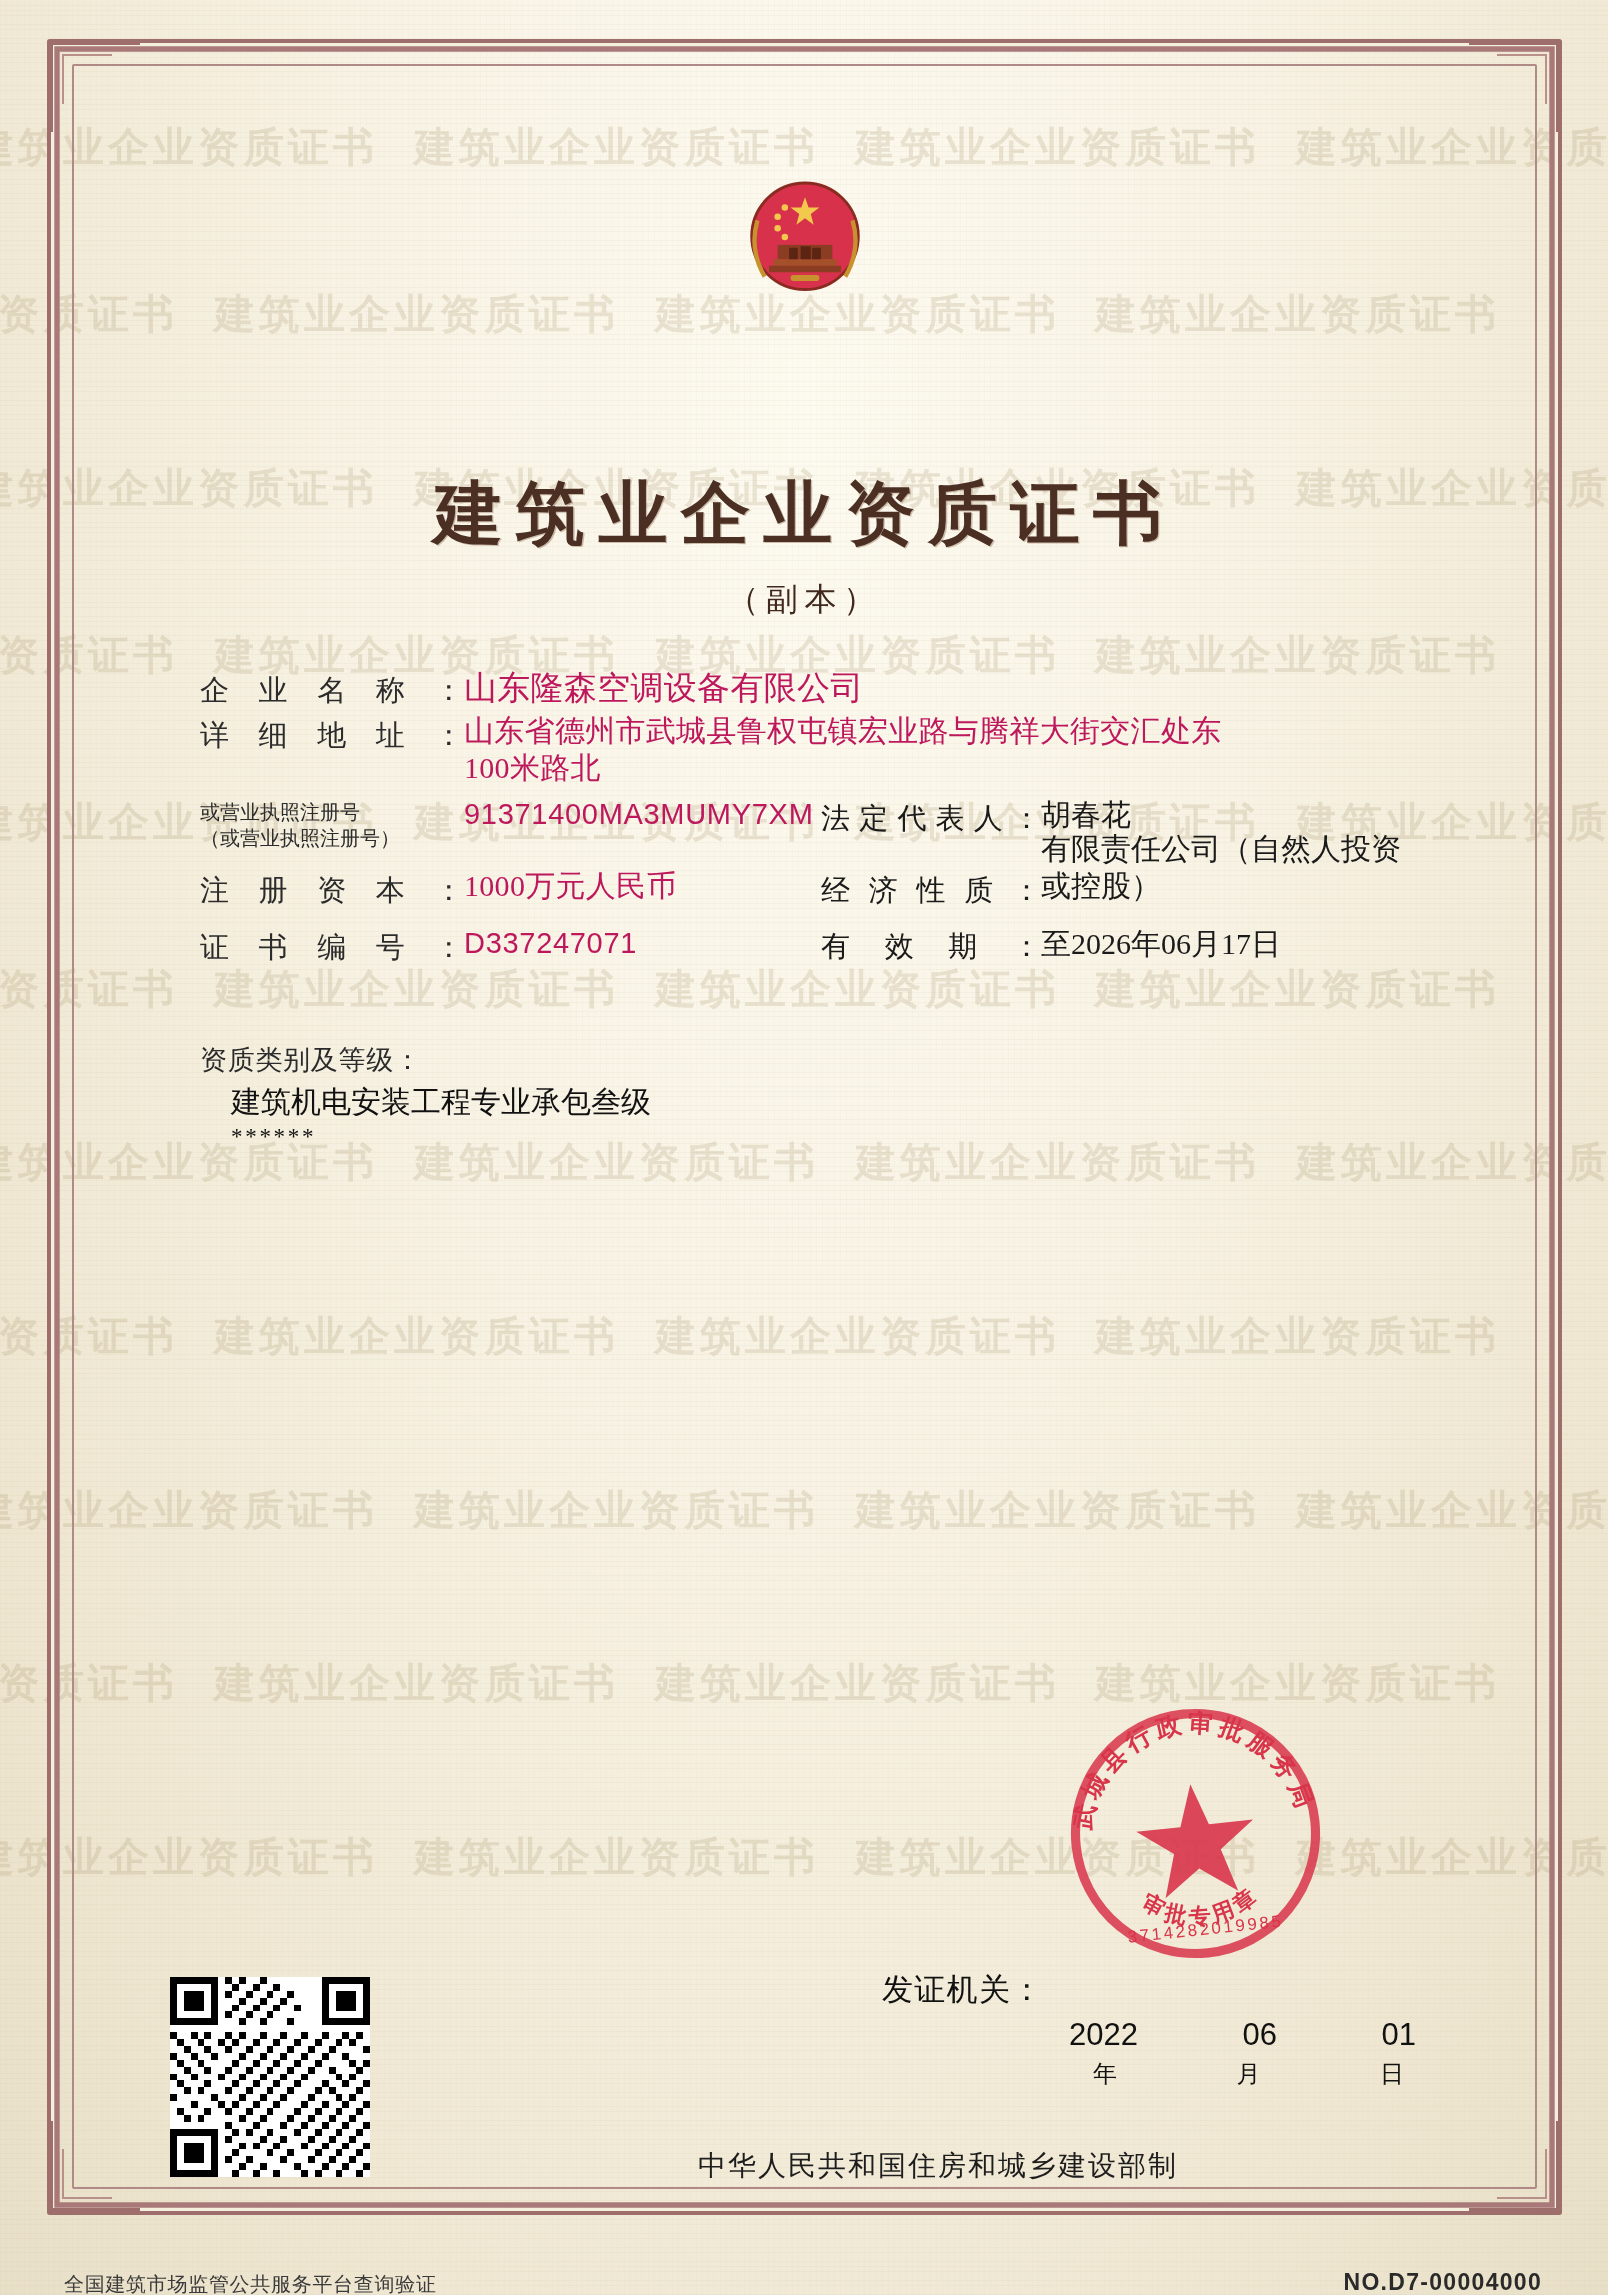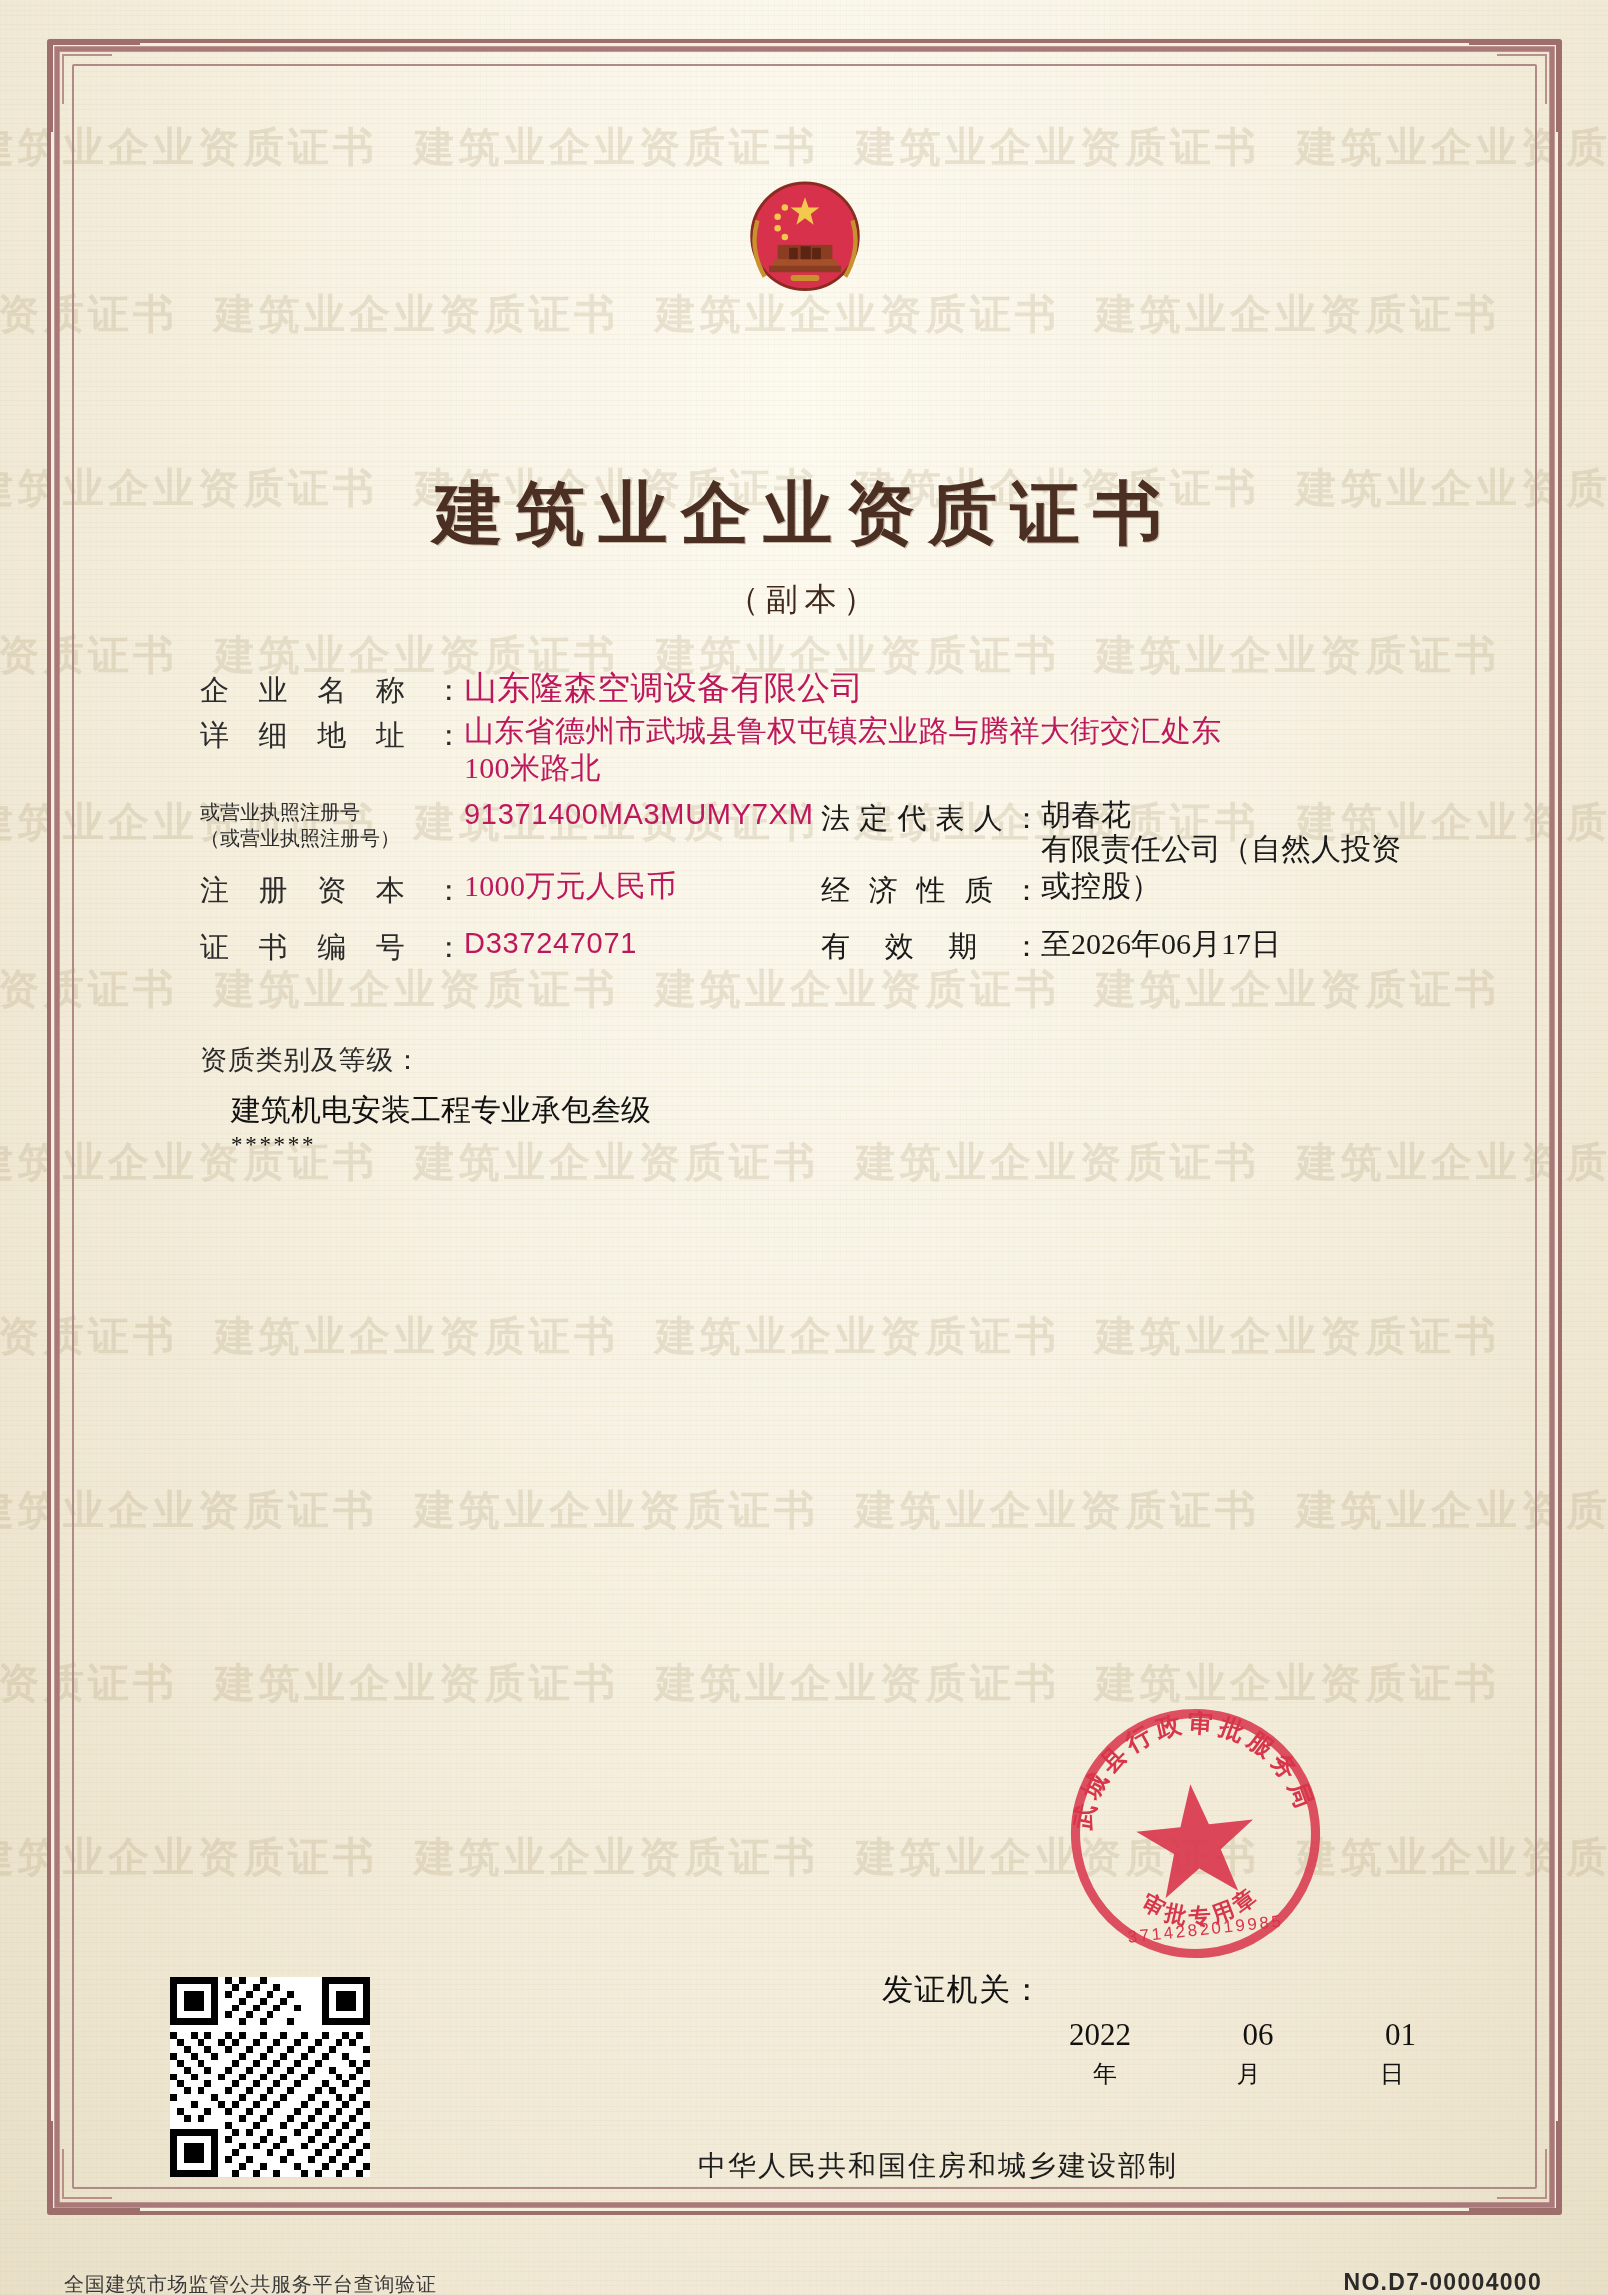--- a/index.html
+++ b/index.html
@@ -196,21 +196,21 @@
     width: 1135px;
   }
   .qual-label {
     font-size: 27px;
     color: #2b2b2b;
     letter-spacing: 0.7px;
   }
   .qual-value {
     font-size: 30px;
     color: #111;
-    margin-top: 12px;
+    margin-top: 4px;
     margin-left: 31px;
   }
   .qual-stars {
     font-size: 23px;
     letter-spacing: 2.7px;
     color: #111;
     margin-left: 31px;
     margin-top: 1.3px;
   }
 
@@ -237,21 +237,21 @@
     position: absolute;
     left: 1069px;
     top: 2017px;
     width: 347px;
     color: #111;
   }
   .date-nums {
     display: flex;
     font-size: 31px;
     justify-content: space-between;
-    font-family: Liberation Serif, serif;
+    font-family: Liberation Sans, sans-serif;
   }
   .date-units {
     display: flex;
     font-size: 24px;
     justify-content: space-between;
     margin-top: 5.3px;
     padding: 0 12px 0 24px;
   }
   .footer-ministry {
     position: absolute;

